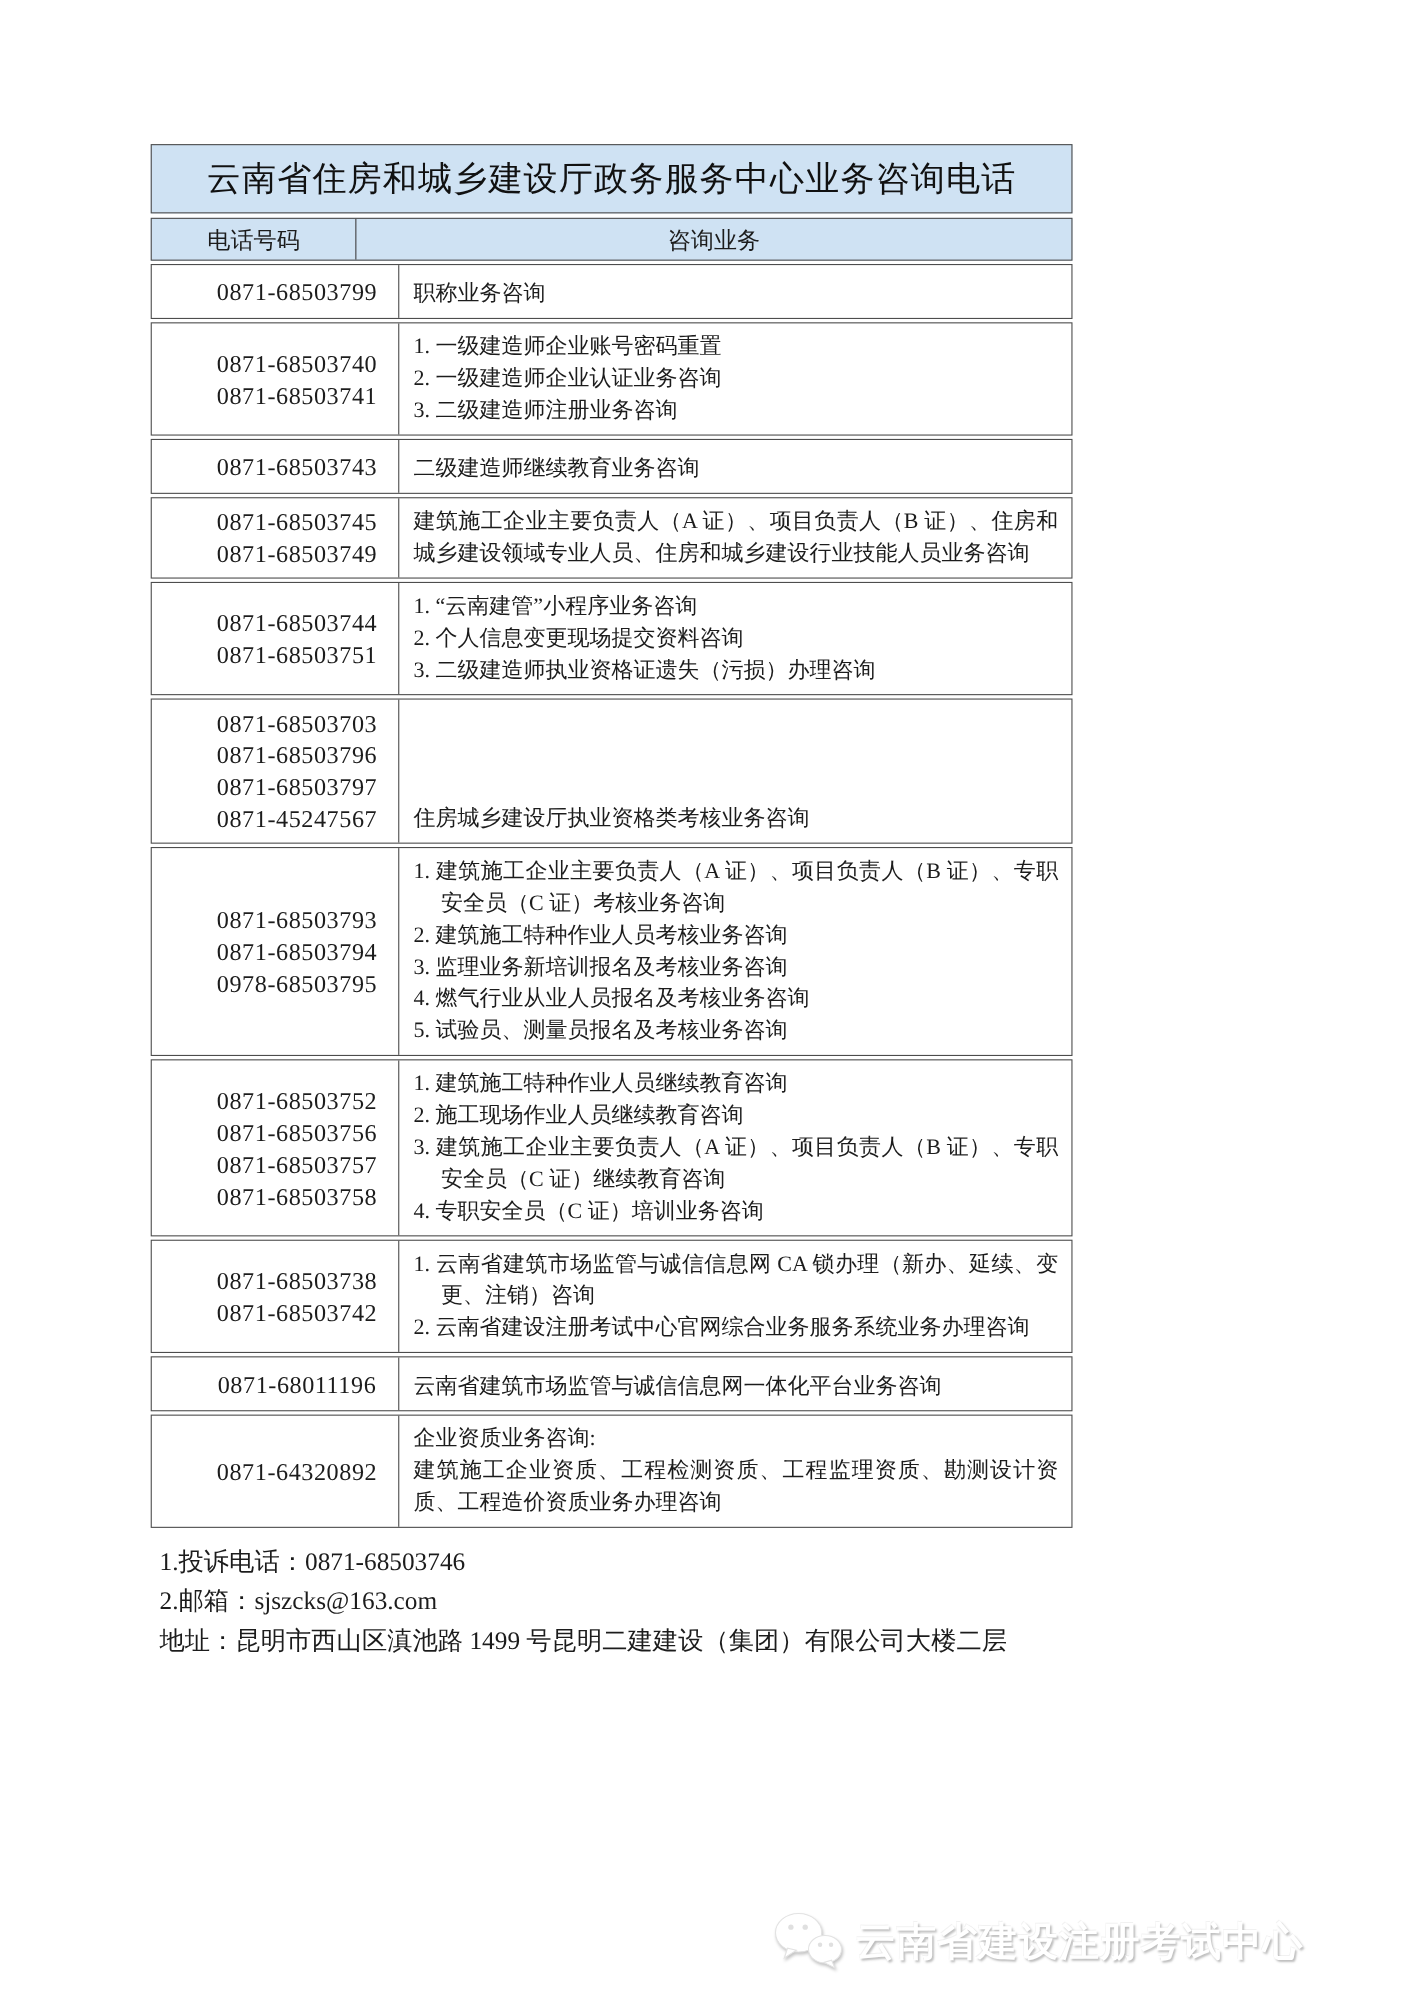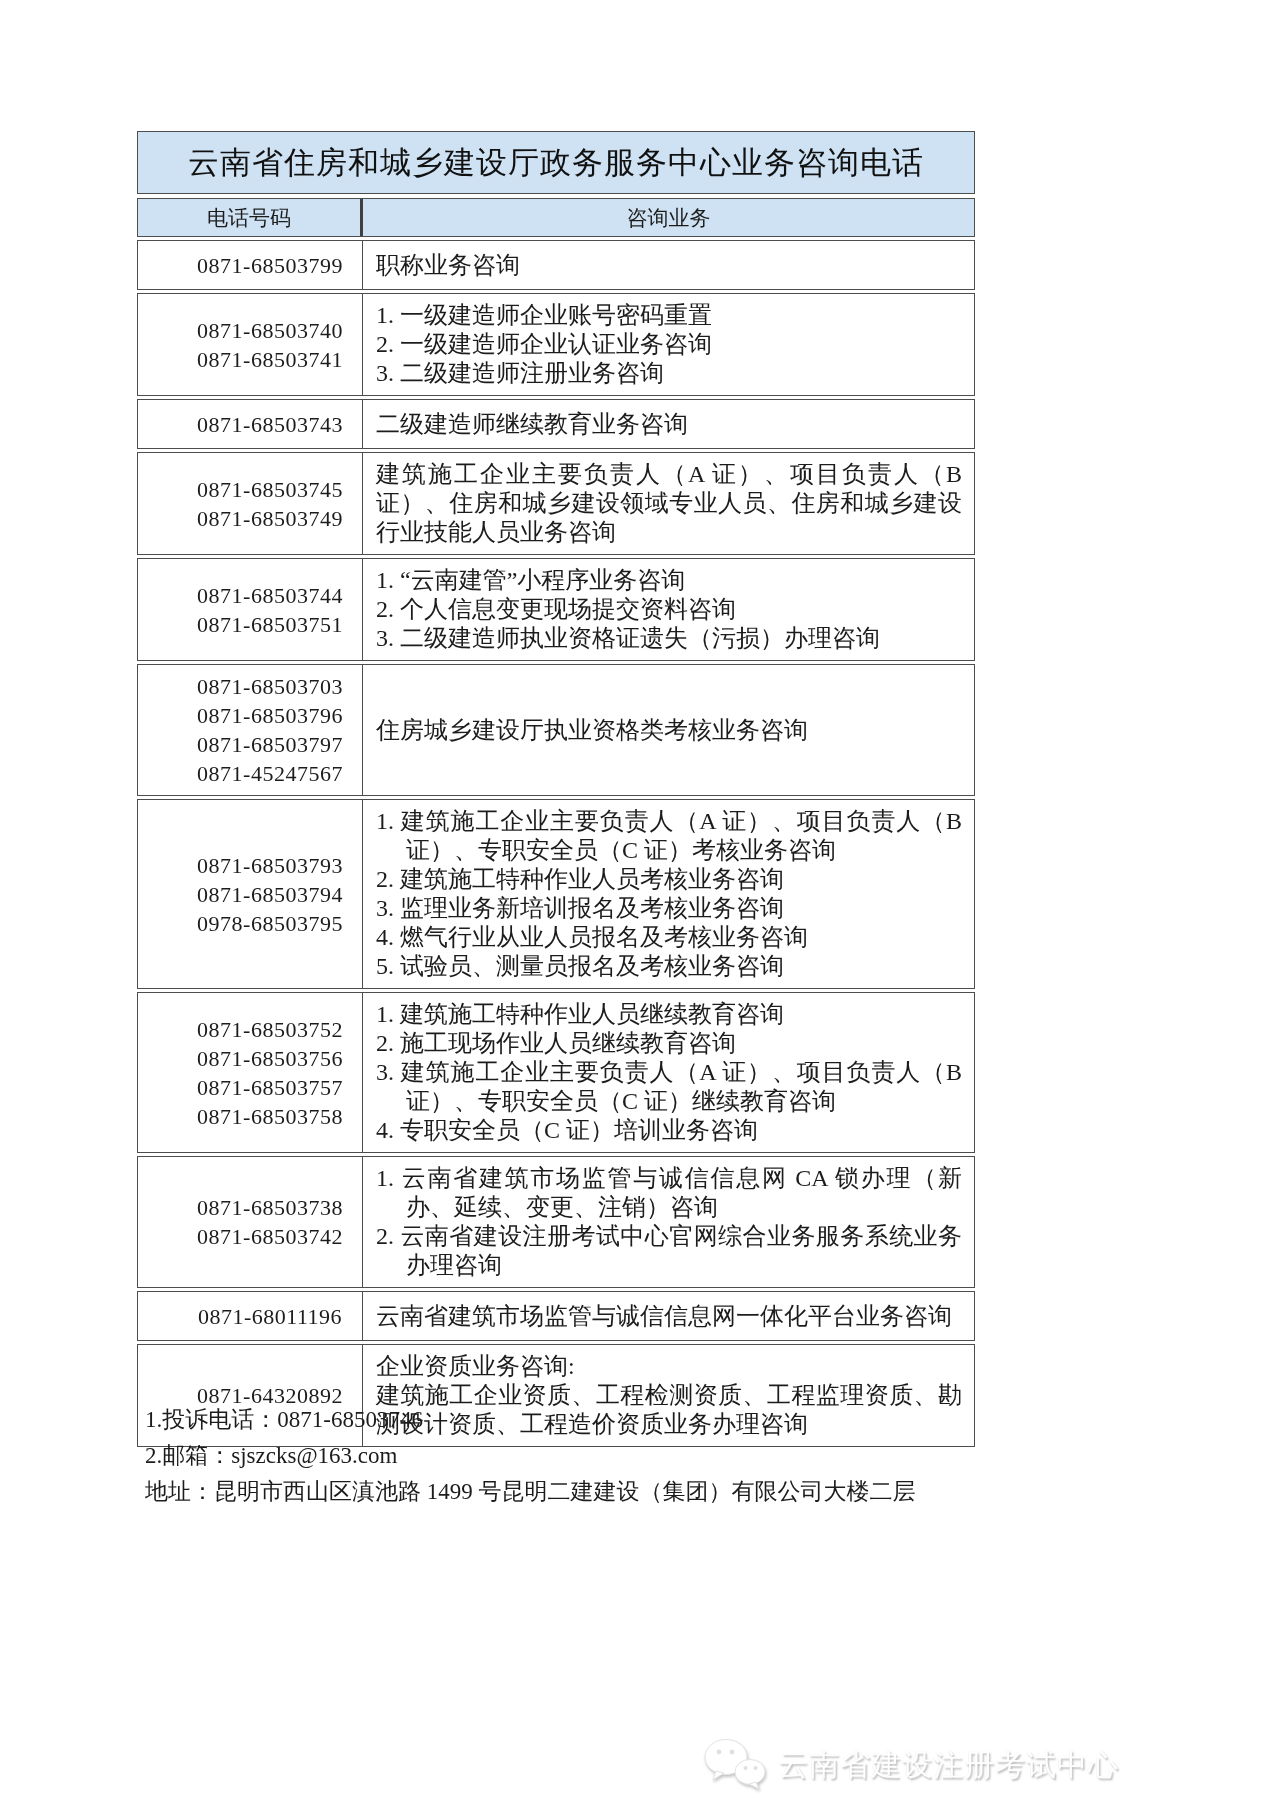--- a/index.html
+++ b/index.html
@@ -31,21 +31,21 @@
 
   .header-row {
     display: flex;
     border: 1px solid #4d4d4d;
     background: #cfe2f3;
     height: 39px;
     margin-bottom: 3px;
     font-size: 21px;
   }
   .header-cell { display: flex; align-items: center; justify-content: center; }
-  .header-cell.phone { width: 225px; border-right: 3px solid #404040; }
+  .header-cell.phone { width: 186px; border-right: 1px solid #404040; }
   .header-cell.service { flex: 1; }
 
   .row {
     display: flex;
     border: 1px solid #4d4d4d;
     margin-bottom: 3px;
     min-height: 50px;
     background: #ffffff;
   }
   .cell { display: flex; flex-direction: column; justify-content: center; }
@@ -53,41 +53,42 @@
     width: 225px;
     border-right: 1px solid #4d4d4d;
     align-items: center;
     padding: 7px 4px;
     font-size: 22px;
   }
   .phone-line { line-height: 29px; white-space: nowrap; letter-spacing: 0.5px; margin-left: 40px; }
   .service-cell {
     flex: 1;
     padding: 7px 12px 7px 13px;
-    font-size: 24px;
+    font-size: 20px;
+    justify-content: flex-end;
   }
   .item { line-height: 29px; text-align: justify; }
   .item.hang { padding-left: 1.25em; text-indent: -1.25em; }
 
   .footer {
     position: absolute;
     left: 145px; top: 1402px;
     width: 900px;
     font-size: 23px;
   }
   .footer-line { line-height: 36px; white-space: nowrap; }
 
   .watermark {
     position: absolute;
     left: 702px; top: 1738px;
     display: flex; align-items: center; gap: 10px;
   }
   .wm-icon { filter: drop-shadow(1.5px 2px 1.5px #c2c2c2); }
   .wm-text {
-    font-size: 30px; font-weight: normal; letter-spacing: 1px;
+    font-size: 36px; font-weight: bold; letter-spacing: 1px;
     color: #ffffff;
     text-shadow: 1.5px 2px 2px #bdbdbd, -0.5px -0.5px 0 #f2f2f2;
     white-space: nowrap;
   }
 </style>
 </head>
 <body>
 
 <div class="page">
 

